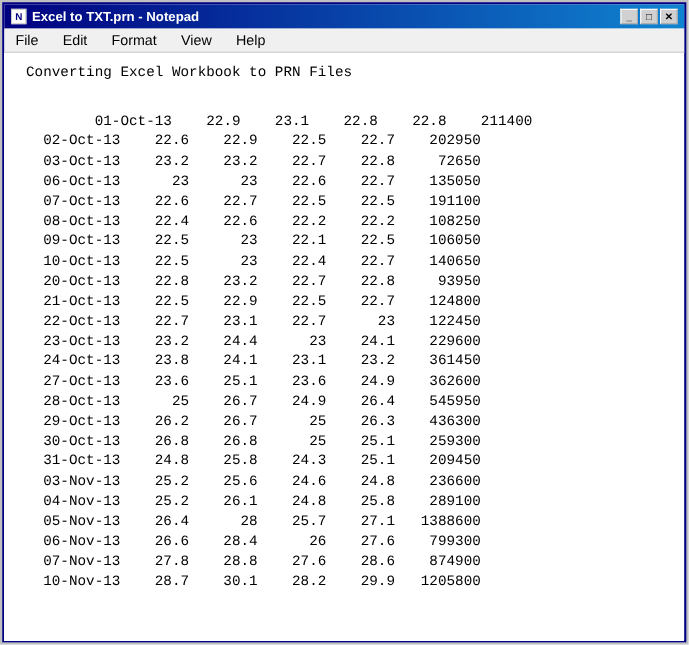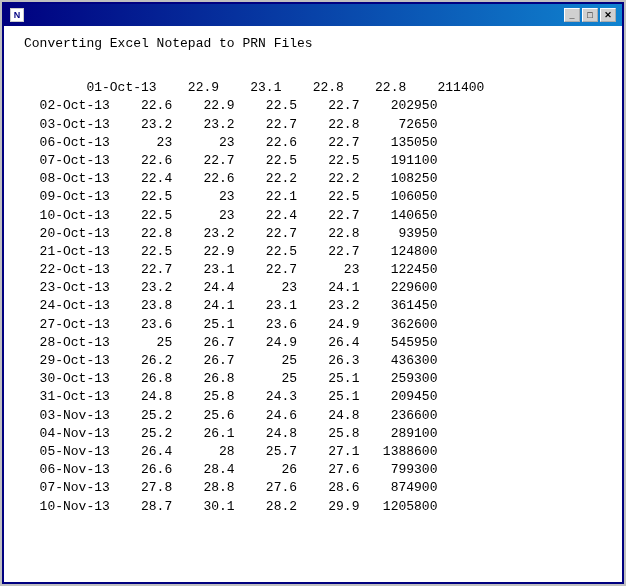--- a/index.html
+++ b/index.html
@@ -119,31 +119,39 @@
     }
   </style>
 </head>
 <body>
 
 <div class="window">
 
   <div class="title-bar">
     <div class="title-bar-left">
       <div class="title-icon">N</div>
+      <span>Excel to TXT.prn - Notepad</span>
     </div>
     <div class="title-controls">
       <div class="title-btn">_</div>
       <div class="title-btn">□</div>
       <div class="title-btn">✕</div>
     </div>
   </div>
 
+  <div class="menu-bar">
+    <span class="menu-item">File</span>
+    <span class="menu-item">Edit</span>
+    <span class="menu-item">Format</span>
+    <span class="menu-item">View</span>
+    <span class="menu-item">Help</span>
+  </div>
 
   <div class="content-area">
-    <div class="page-title">Converting Excel Notepad to PRN Files</div>
+    <div class="page-title">Converting Excel Workbook to PRN Files</div>
     <div class="data-table">
       <span id="table-body">  01-Oct-13    22.9    23.1    22.8    22.8    211400 
   02-Oct-13    22.6    22.9    22.5    22.7    202950 
   03-Oct-13    23.2    23.2    22.7    22.8     72650 
   06-Oct-13      23      23    22.6    22.7    135050 
   07-Oct-13    22.6    22.7    22.5    22.5    191100 
   08-Oct-13    22.4    22.6    22.2    22.2    108250 
   09-Oct-13    22.5      23    22.1    22.5    106050 
   10-Oct-13    22.5      23    22.4    22.7    140650 
   20-Oct-13    22.8    23.2    22.7    22.8     93950 

